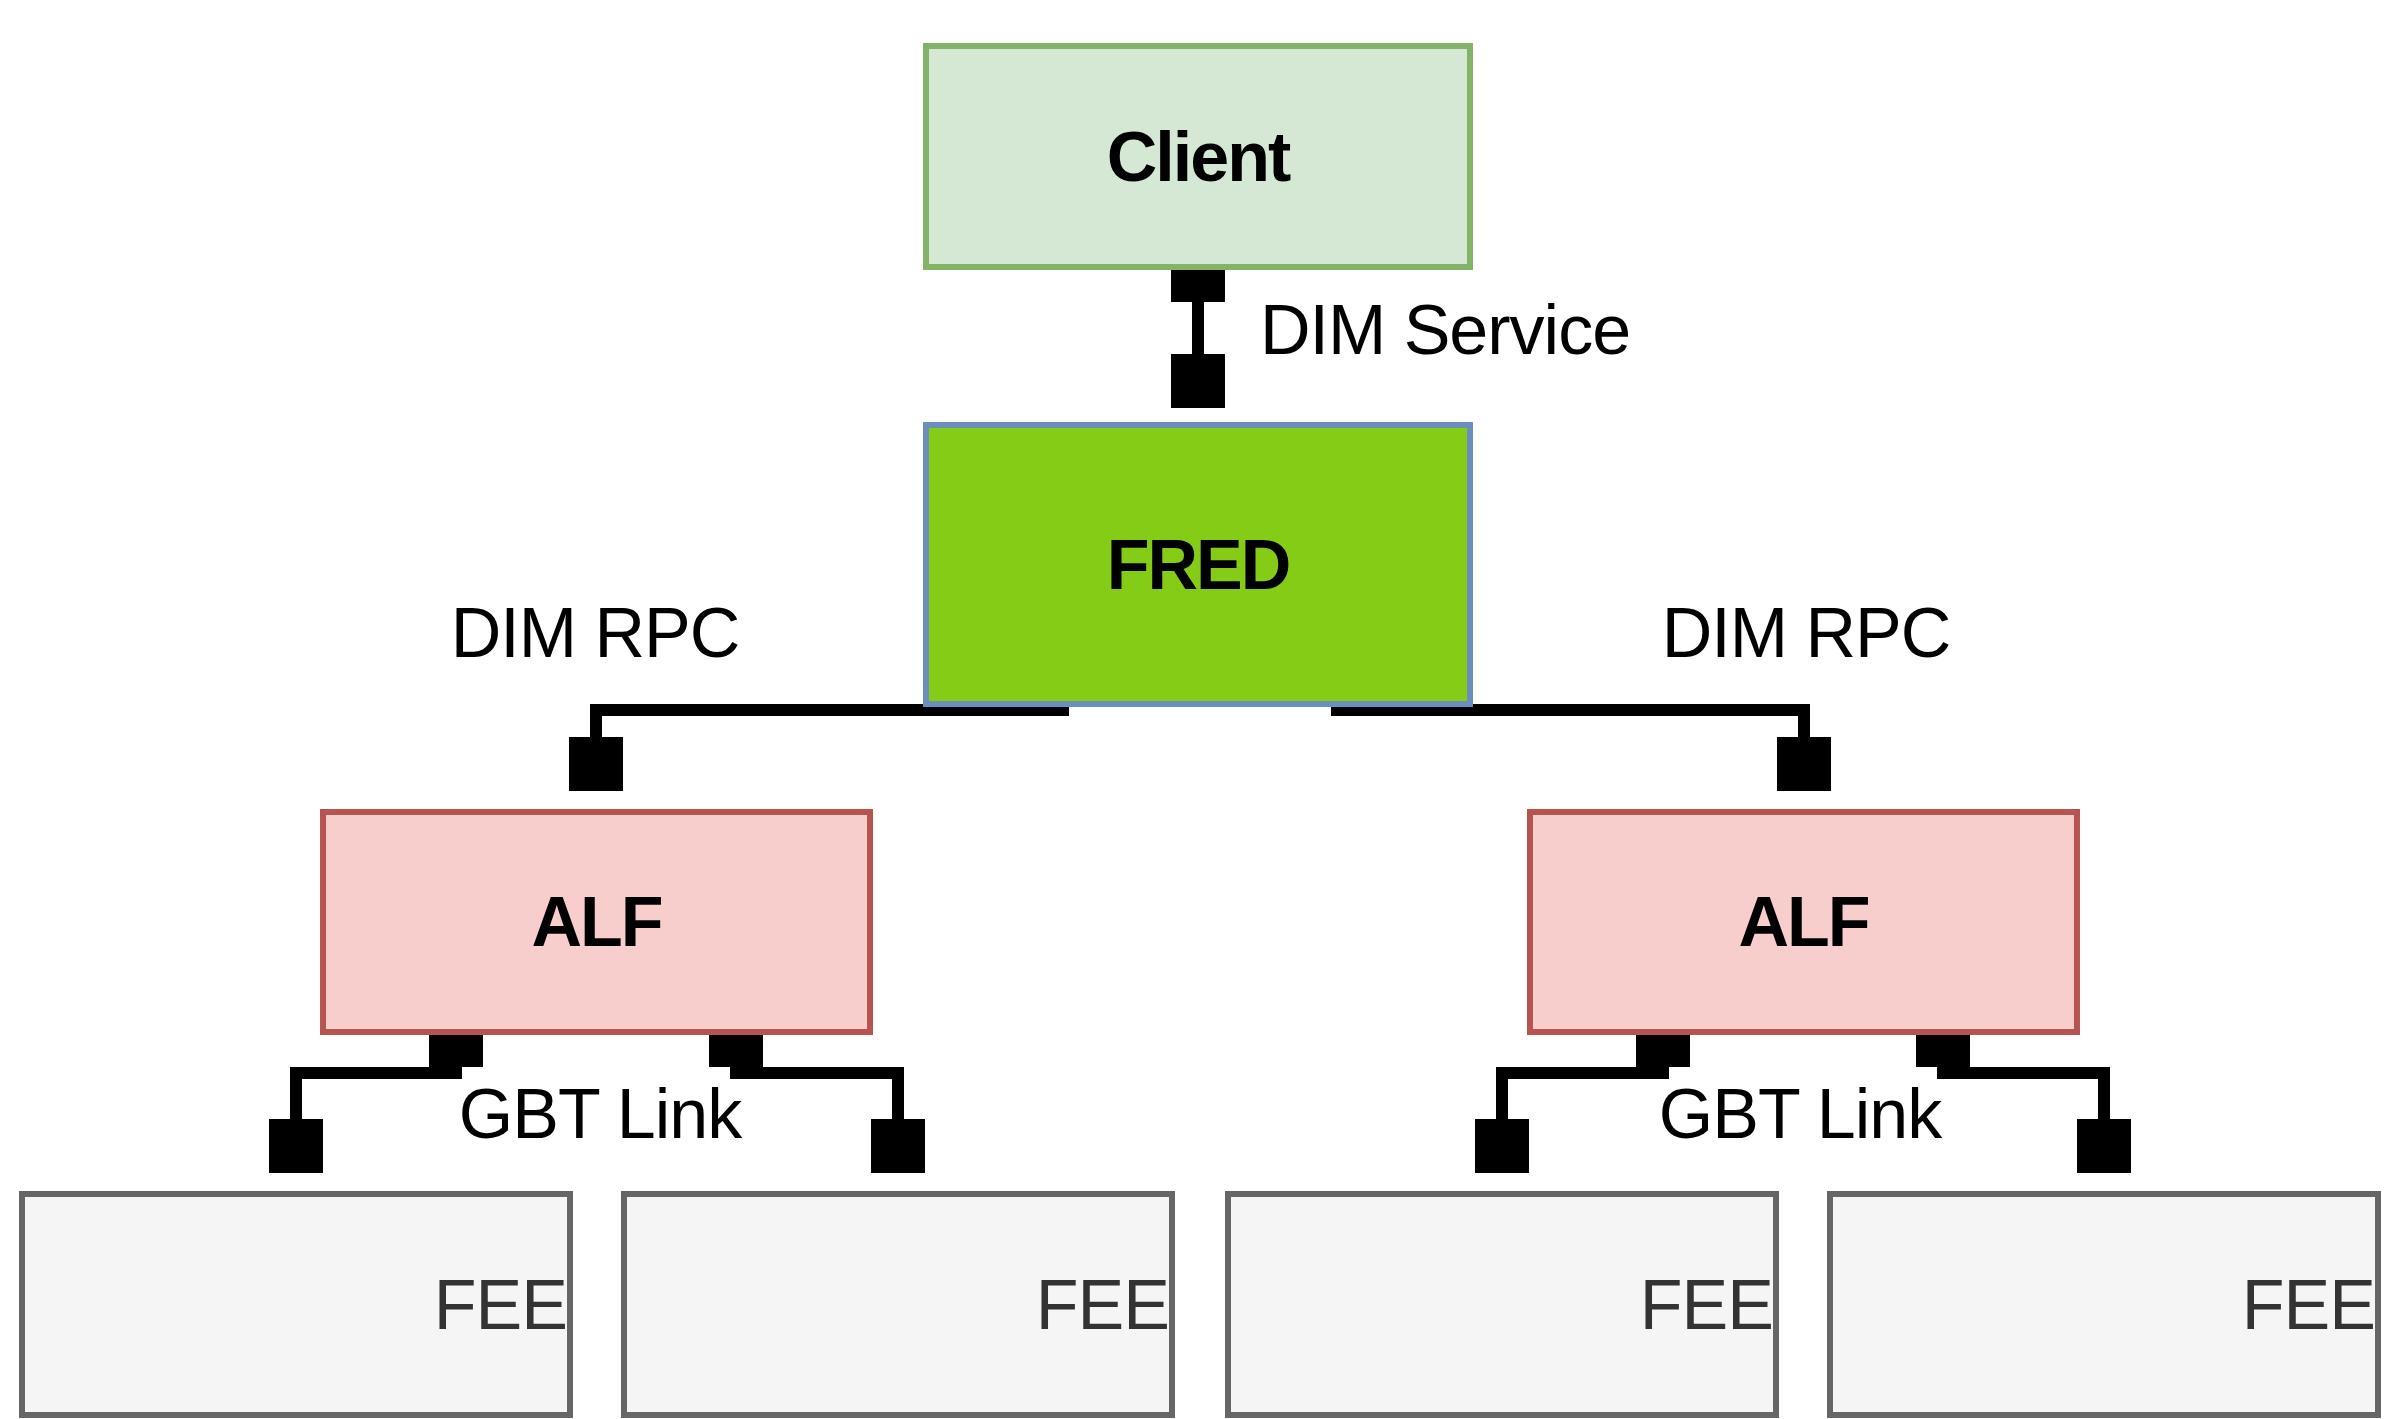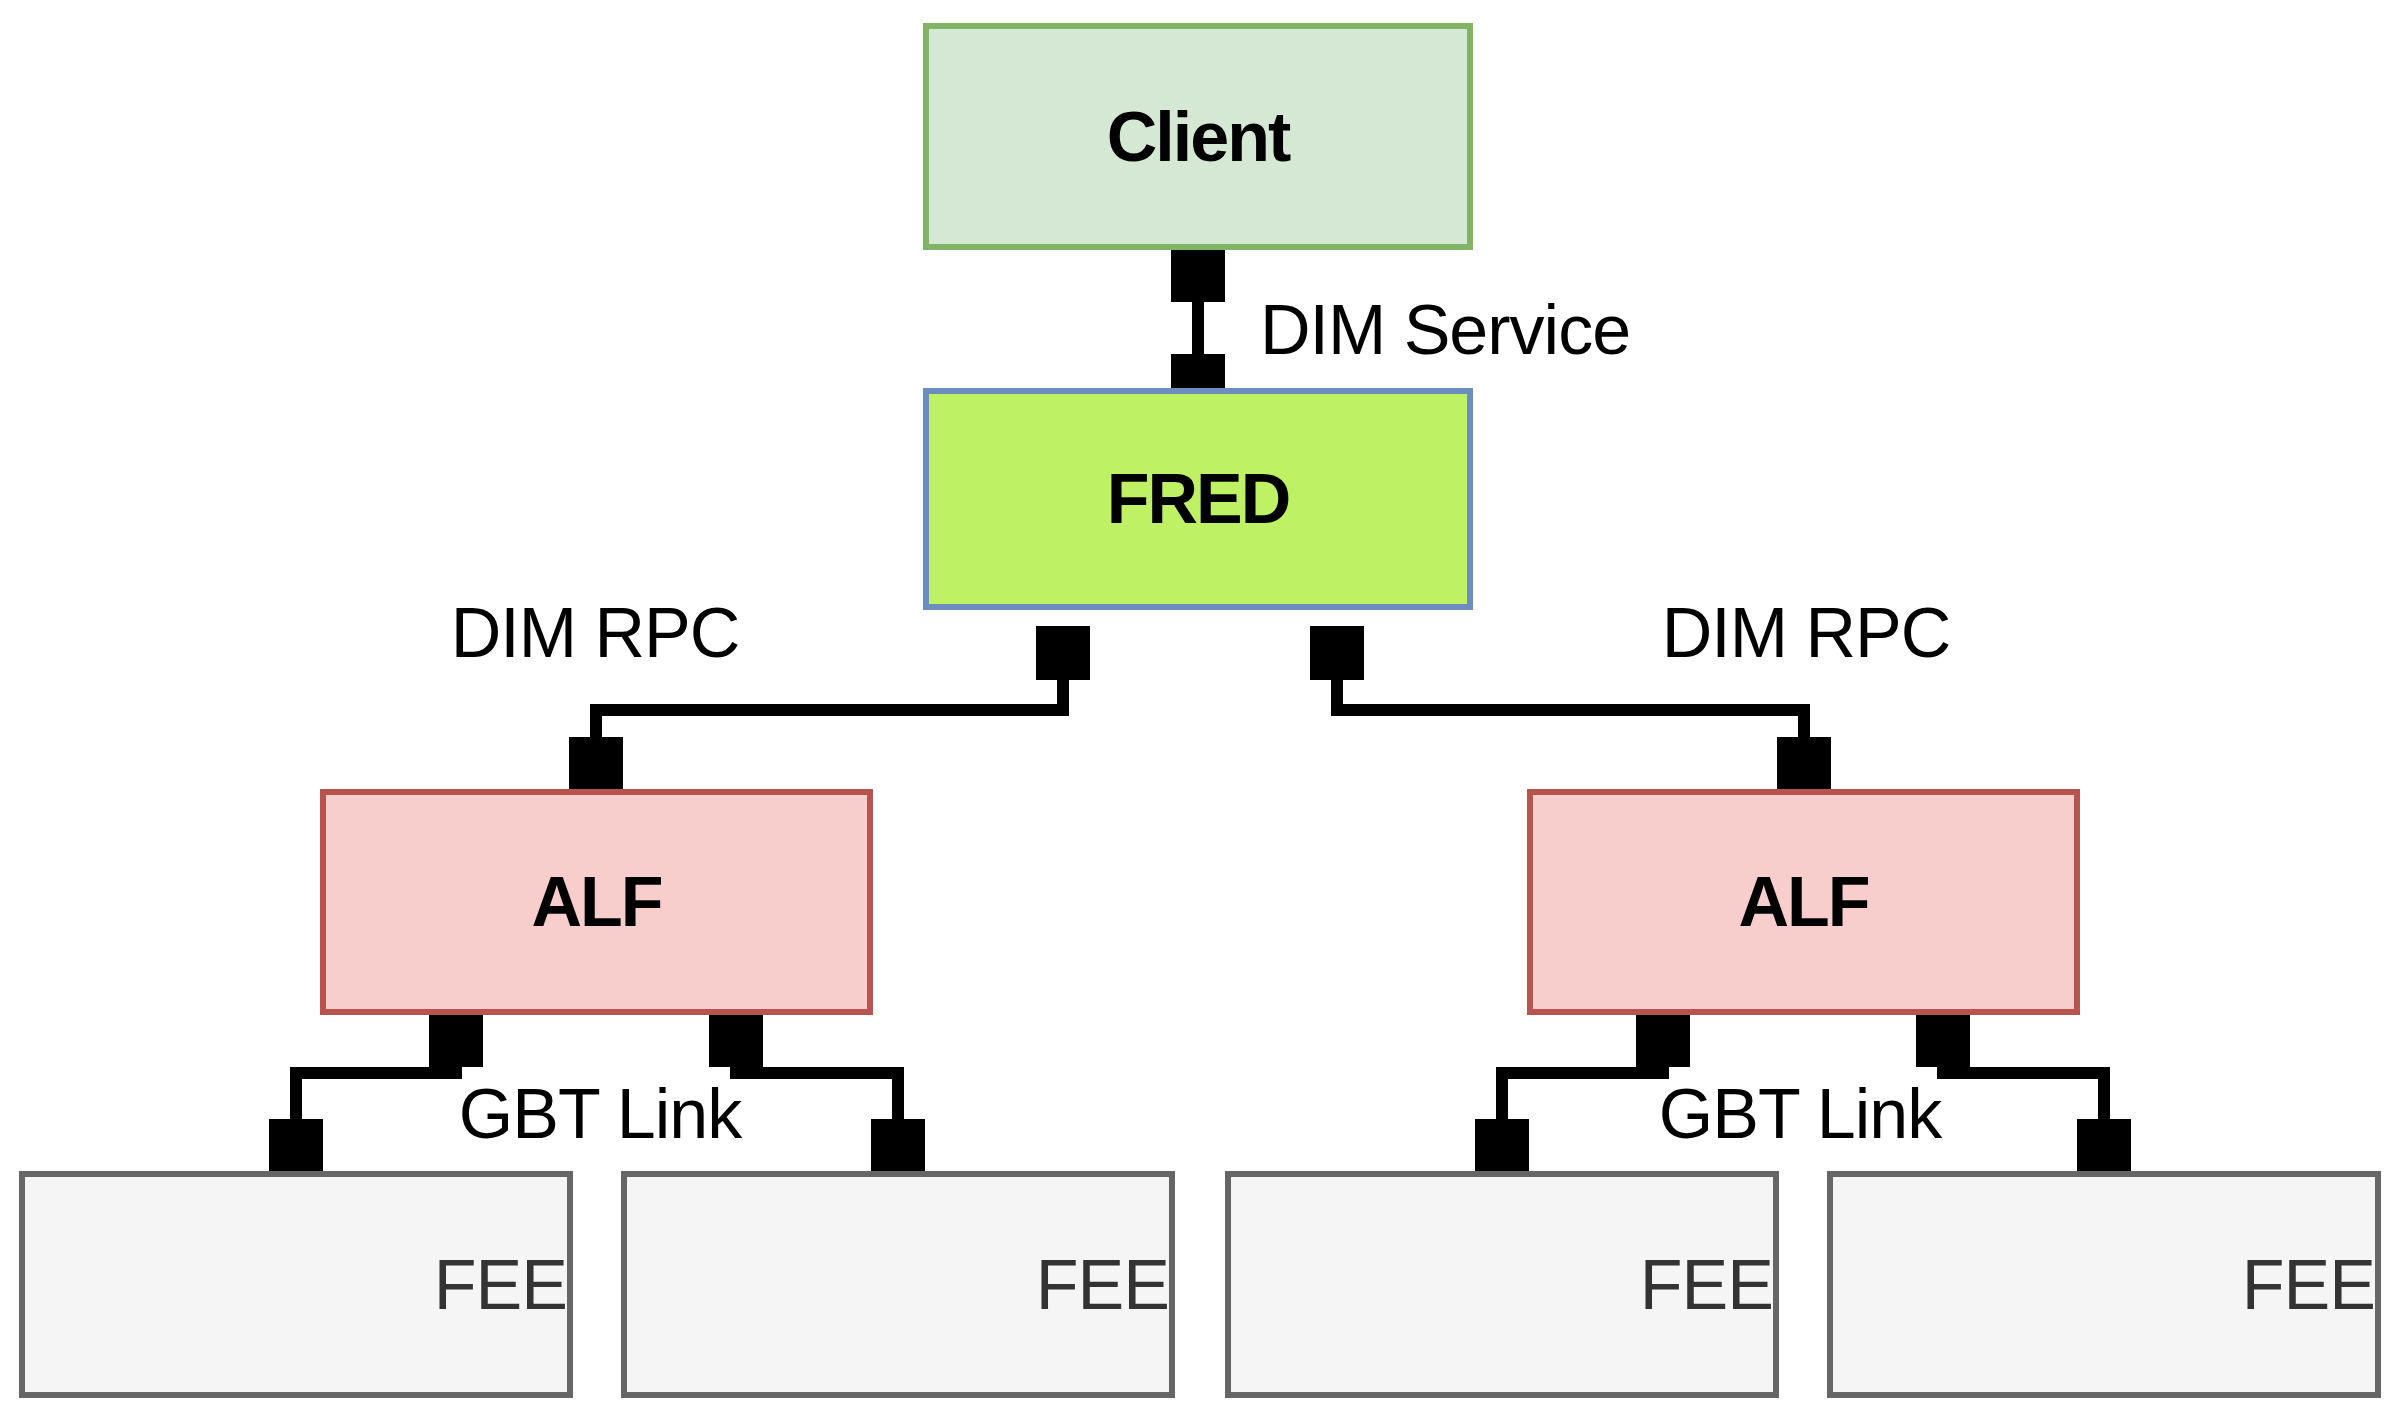--- a/index.html
+++ b/index.html
@@ -27,35 +27,36 @@
     fill: none;
     stroke: #000000;
     stroke-width: 12;
   }
   .node {
     position: absolute;
     box-sizing: border-box;
     display: flex;
     align-items: center;
     justify-content: center;
+    margin-top: 20px;
   }
   .node-label {
     font-size: 70px;
     font-weight: bold;
     color: #000000;
     letter-spacing: -2px;
     white-space: nowrap;
   }
   .node-client {
     left: 923px; top: 23px; width: 550px; height: 227px;
     background: #d5e8d4; border: 6px solid #82b366;
   }
   .node-fred {
-    left: 923px; top: 388px; width: 550px; height: 222px;
-    background: #bef264; border: 6px solid #6c8ebf;
+    left: 923px; top: 402px; width: 550px; height: 285px;
+    background: #84cc16; border: 6px solid #6c8ebf;
   }
   .node-alf-left {
     left: 320px; top: 789px; width: 553px; height: 226px;
     background: #f8cecc; border: 6px solid #b85450;
   }
   .node-alf-right {
     left: 1527px; top: 789px; width: 553px; height: 226px;
     background: #f8cecc; border: 6px solid #b85450;
   }
   .node-fee {

